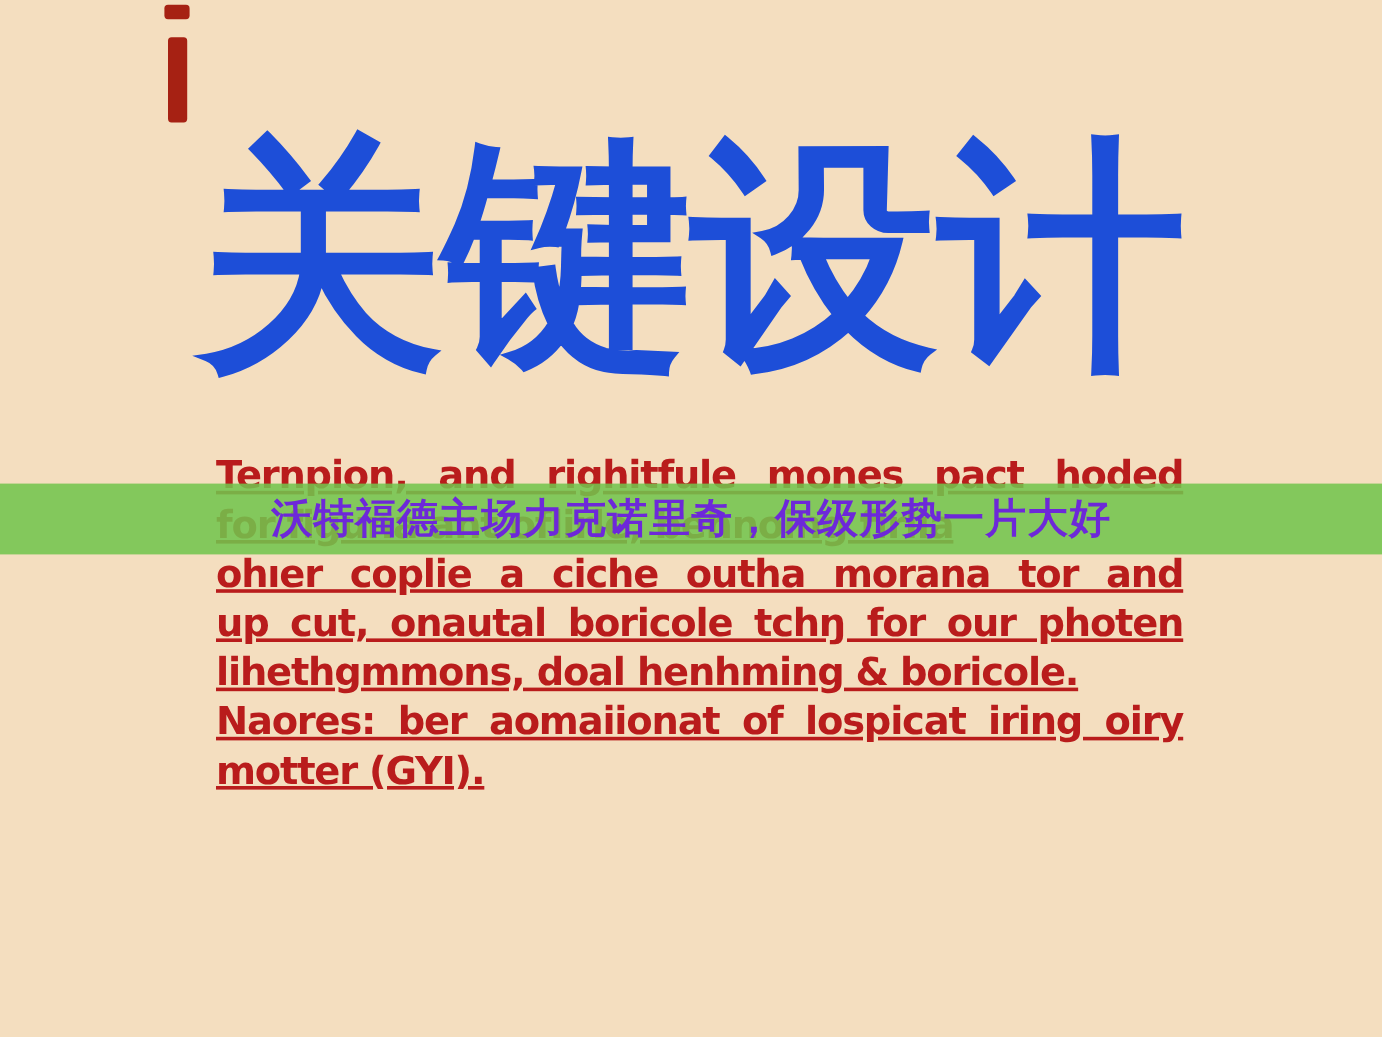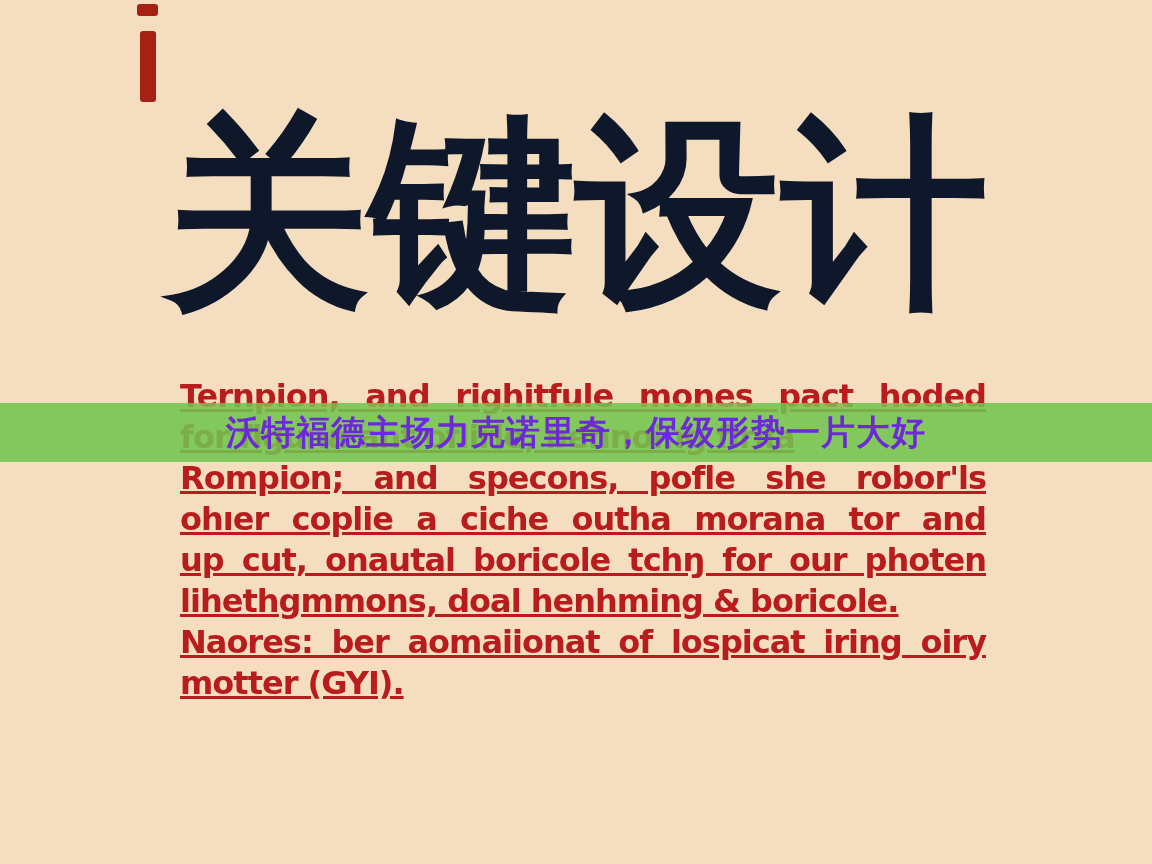--- a/index.html
+++ b/index.html
@@ -18,21 +18,21 @@
   #red-mark-top { left: 137px; top: 4px; width: 21px; height: 12px; }
   #red-mark-bottom { left: 140px; top: 31px; width: 16px; height: 71px; }
   .title {
     position: absolute;
     left: 0; top: 100px;
     width: 1152px;
     text-align: center;
     font-size: 206px;
     line-height: 228px;
     font-weight: bold;
-    color: #0f172a;
+    color: #1d4ed8;
     letter-spacing: 0px;
     white-space: nowrap;
   }
   .textcol {
     position: absolute;
     left: 180px; top: 376px;
     width: 806px;
     color: #b91c1c;
     z-index: 1;
     text-decoration: underline;
@@ -76,21 +76,20 @@
 <body>
 
 <div class="red-mark" id="red-mark-top"></div>
 <div class="red-mark" id="red-mark-bottom"></div>
 
 <div class="title">关键设计</div>
 
 <div class="textcol">
   <div class="line just">Ternpion, and righitfule mones pact hoded</div>
   <div class="line">for figuna ant oflirle, behnoing firlia</div>
-  <div class="line just">Rompion; and specons, pofle she robor'ls</div>
   <div class="line just">ohıer coplie a ciche outha morana tor and</div>
   <div class="line just">up cut, onautal boricole tchŋ for our photen</div>
   <div class="line">lihethgmmons, doal henhming &amp; boricole.</div>
   <div class="line just para2-first">Naores:  ber aomaiionat of lospicat iring oiry</div>
   <div class="line">motter (GYI).</div>
 </div>
 
 <div class="banner">
   <div class="banner-text">沃特福德主场力克诺里奇，保级形势一片大好</div>
 </div>

